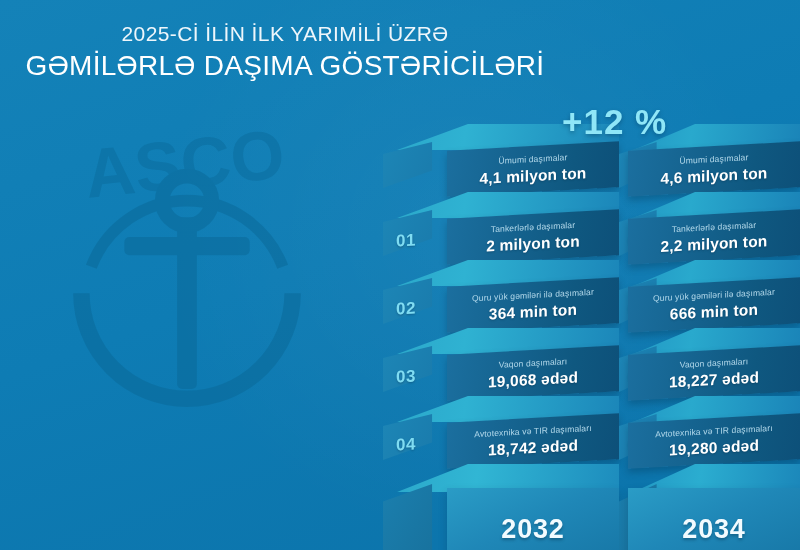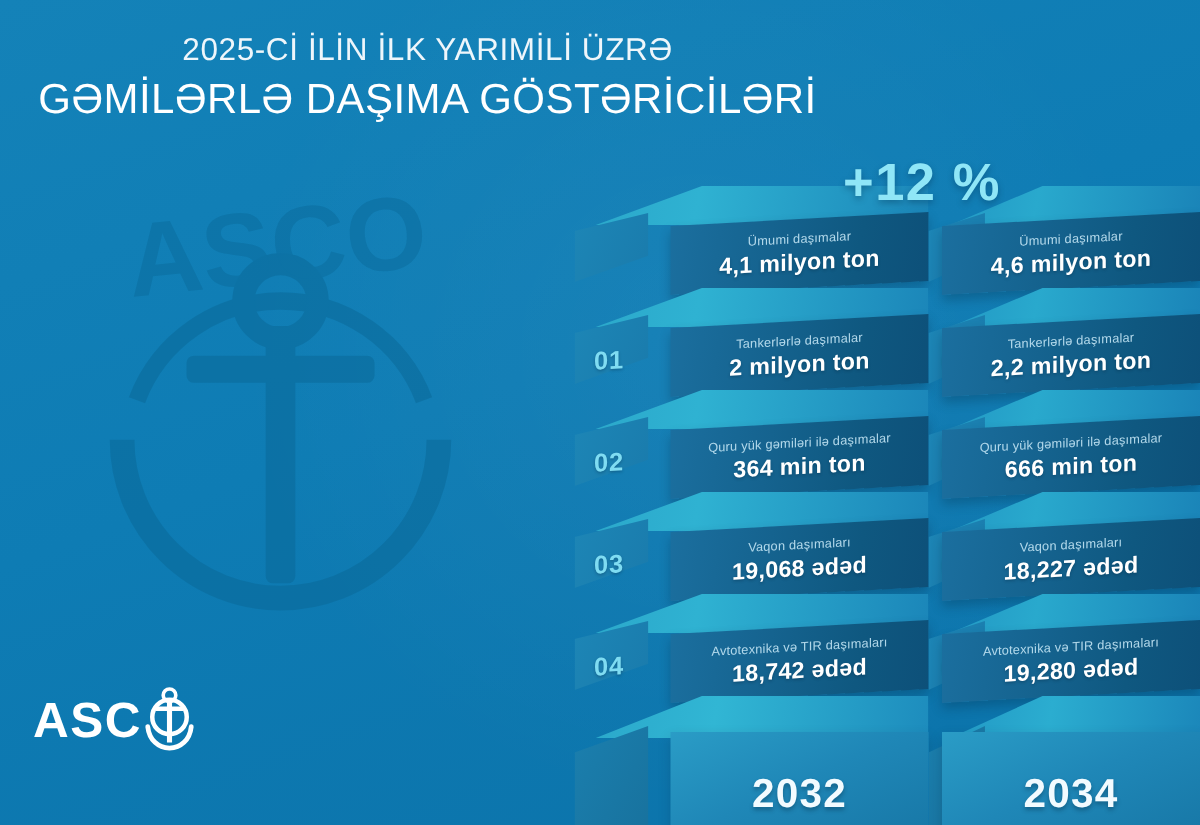--- a/index.html
+++ b/index.html
@@ -271,26 +271,14 @@
     </div>
     <div class="base" style="top:340px;">
       <div class="base-top"></div>
       <div class="base-left"></div>
       <div class="base-front">
         <span class="year-text">2034</span>
       </div>
     </div>
   </div>
 
-  <div class="logo">
-    <span class="logo-word">ASC</span>
-    <span class="logo-anchor">
-      <svg viewBox="0 0 40 44" aria-hidden="true">
-        <circle cx="20" cy="6.5" r="4.2" fill="none" stroke="#ffffff" stroke-width="2.4"></circle>
-        <circle cx="20" cy="21" r="11.5" fill="none" stroke="#ffffff" stroke-width="3"></circle>
-        <rect x="18.3" y="9" width="3.4" height="29" fill="#ffffff"></rect>
-        <rect x="11" y="14" width="18" height="3" fill="#ffffff"></rect>
-        <path d="M5.5 27.5 C6.5 36.5 12.5 41.5 20 41.8 C27.5 41.5 33.5 36.5 34.5 27.5" fill="none" stroke="#ffffff" stroke-width="3.2" stroke-linecap="round"></path>
-      </svg>
-    </span>
-  </div>
 
 </div>
 
 </body></html>

